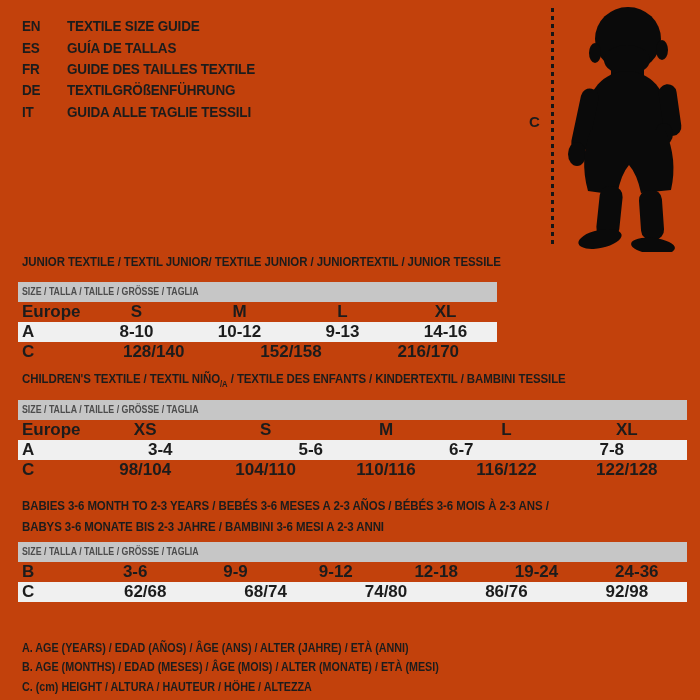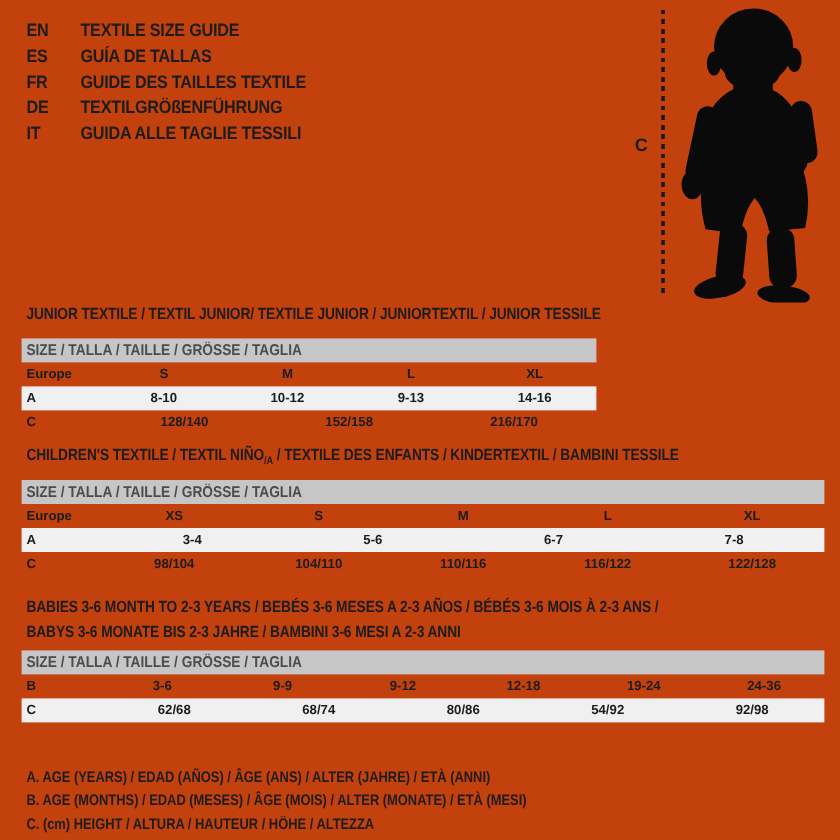--- a/index.html
+++ b/index.html
@@ -40,24 +40,24 @@
   #h-babies { top:495px; line-height:21px; }
   .heading sub { font-size:9px; }
 
   
   .table { position:absolute; left:18px; }
   #t-junior { top:282px; width:479px; }
   #t-children { top:400px; width:669px; }
   #t-babies { top:542px; width:669px; }
   .sizebar {
     height:20px; line-height:20px; background:#c6c6c6; color:#4c4c4c;
-    font-weight:bold; font-size:13px; padding-left:4px; white-space:nowrap;
+    font-weight:bold; font-size:10px; padding-left:4px; white-space:nowrap;
   }
   .sizebar span { display:inline-block; transform:scaleX(.88); transform-origin:left center; }
-  .trow { display:flex; height:20px; line-height:20px; font-weight:bold; font-size:11px; }
+  .trow { display:flex; height:20px; line-height:20px; font-weight:bold; font-size:17px; }
   .trow.shaded { background:#f0f0f0; }
   .trow .lbl { width:67px; padding-left:4px; }
   .trow .cell { flex:1; text-align:center; }
 
   
   .legend { position:absolute; left:22px; top:625px;margin-top:15px; }
   .legend div {
     height:19.3px; font-weight:bold; font-size:12.8px; white-space:nowrap;
     transform:scaleX(.84); transform-origin:left top;
   }
@@ -183,22 +183,22 @@
       <span class="cell">9-9</span>
       <span class="cell">9-12</span>
       <span class="cell">12-18</span>
       <span class="cell">19-24</span>
       <span class="cell">24-36</span>
     </div>
     <div class="trow shaded">
       <span class="lbl">C</span>
       <span class="cell">62/68</span>
       <span class="cell">68/74</span>
-      <span class="cell">80/86</span>
-      <span class="cell">54/92</span>
+      <span class="cell">74/80</span>
+      <span class="cell">86/76</span>
       <span class="cell">92/98</span>
     </div>
   </div>
 
   <div class="legend">
     <div>A. AGE (YEARS) / EDAD (AÑOS) / ÂGE (ANS) / ALTER (JAHRE) / ETÀ (ANNI)</div>
     <div>B. AGE (MONTHS) / EDAD (MESES) / ÂGE (MOIS) / ALTER (MONATE) / ETÀ (MESI)</div>
     <div>C. (cm) HEIGHT / ALTURA / HAUTEUR / HÖHE / ALTEZZA</div>
   </div>
 

